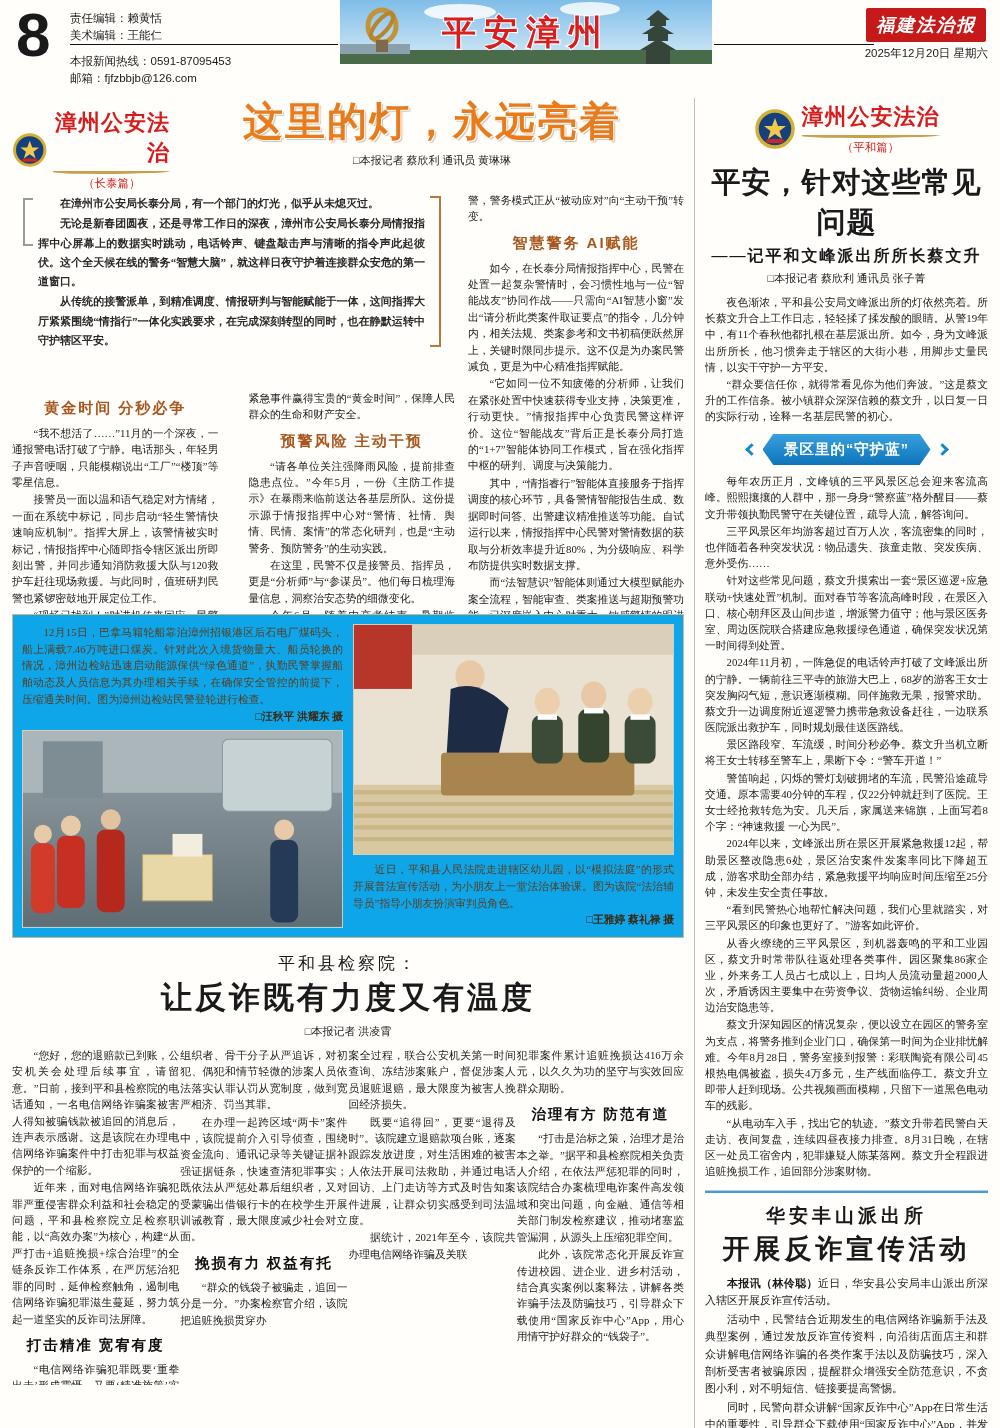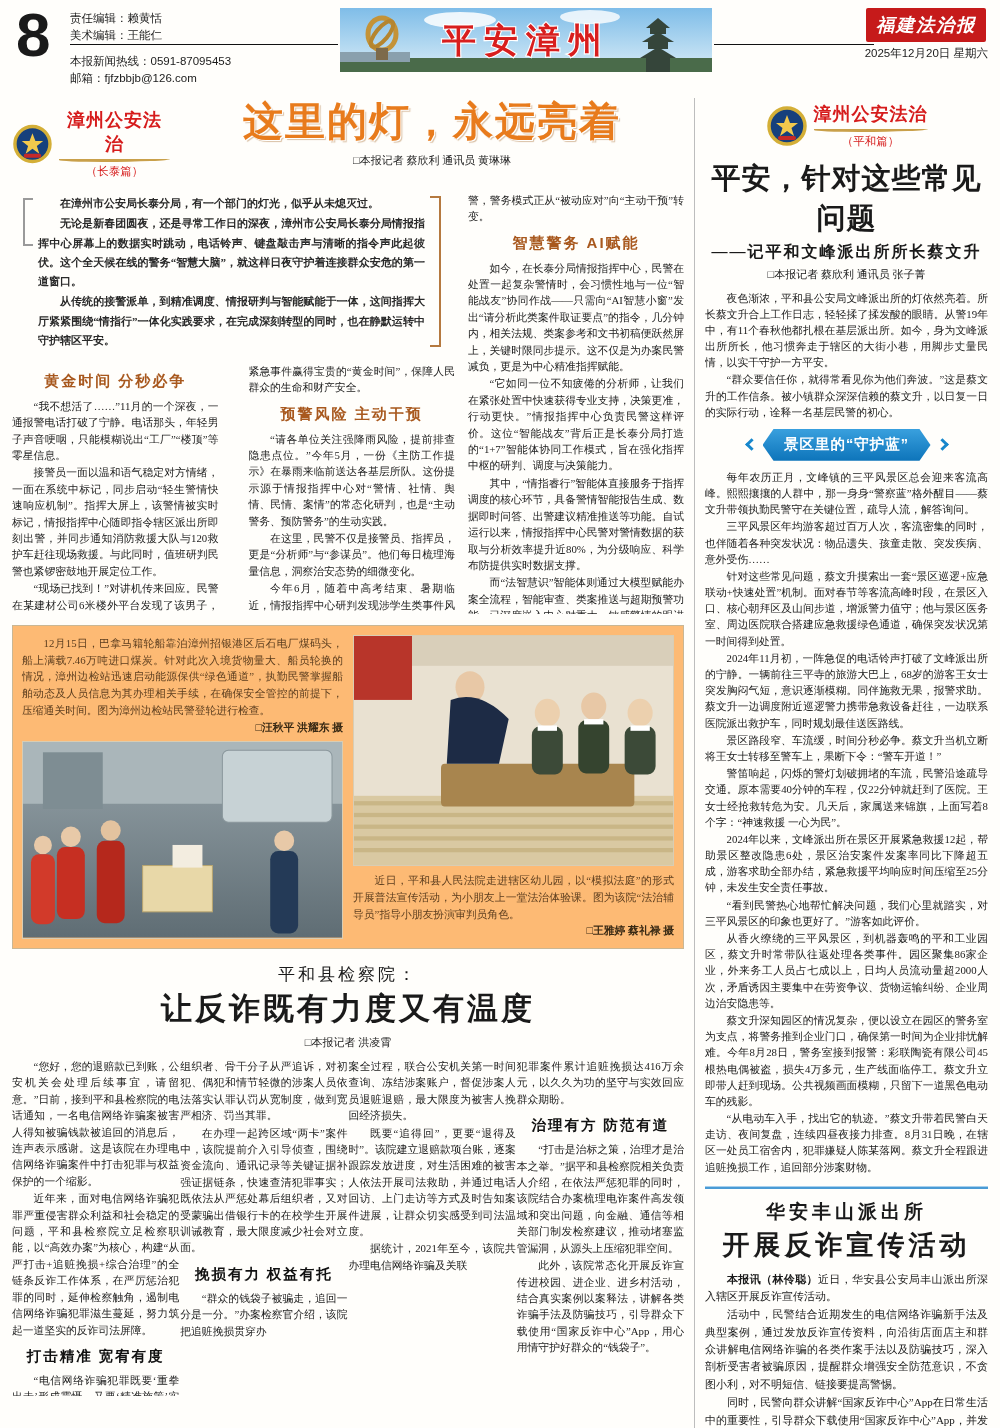--- a/index.html
+++ b/index.html
@@ -5,58 +5,58 @@
   * { margin:0; padding:0; box-sizing:border-box; }
   body { background:#ffffff; font-family:"Liberation Serif", serif; color:#1a1a1a; }
   .page { width:1000px; min-height:1428px; margin:0 auto; background:#fffefb; position:relative; overflow:hidden; }
 
   
   .topbar { position:relative; height:92px; }
   .pagenum { position:absolute; left:16px; top:4px; font-family:"Liberation Sans",sans-serif; font-weight:900; font-size:62px; line-height:1; }
   .ed-block { position:absolute; left:70px; top:10px; font-size:11.5px; line-height:1.5; font-family:"Liberation Sans",sans-serif; }
   .top-rule-left { position:absolute; left:70px; top:44px; width:268px; border-top:1.6px solid #111; }
   .top-rule-right { position:absolute; left:714px; top:44px; width:160px; border-top:1.6px solid #111; }
-  .masthead { position:absolute; left:340px; top:8px; width:372px; height:48px; }
+  .masthead { position:absolute; left:340px; top:0; width:372px; height:48px; }
   .paperinfo { position:absolute; right:12px; top:8px; text-align:center; }
   .logo-red { display:inline-block; background:#c61a1a; color:#fff; font-style:italic; font-weight:bold; font-size:18px; letter-spacing:2px; padding:5px 10px; border-radius:2px; }
   .dateline { font-size:11.5px; margin-top:4px; font-family:"Liberation Sans",sans-serif; }
 
   
   .content { display:flex; padding:0 12px; gap:10px; }
   .left-zone { width:672px; }
   .v-rule { width:1px; background:#bdbdbd; margin-top:6px; }
   .right-zone { flex:1; min-width:0; }
 
   
   .ma-head { position:relative; height:92px; margin-top:2px; }
   .badge { display:flex; align-items:center; gap:6px; }
   .badge-txt { text-align:center; }
-  .badge-title { color:#d61c1c; font-weight:900; font-size:18px; letter-spacing:1px; font-family:"Liberation Sans",sans-serif; }
+  .badge-title { color:#d61c1c; font-weight:900; font-size:22px; letter-spacing:1px; font-family:"Liberation Sans",sans-serif;text-align:right; }
   .badge-sub { color:#d61c1c; font-size:11.5px; margin-top:2px; }
   .badge-swoosh { height:5px; border-bottom:3px solid #c9a04a; border-radius:0 0 60% 40%; margin-top:1px; }
   .ma-badge { position:absolute; left:0; top:14px; width:158px; }
   .ma-titles { margin-left:168px; text-align:center; }
   .ma-title { font-family:"Liberation Sans",sans-serif; font-weight:900; font-size:40px; letter-spacing:2px; color:#e87b1c; text-shadow:1px 1px 0 #fff,2px 2px 1px rgba(150,80,10,.35); }
   .ma-subtitle { font-size:20px; font-weight:bold; margin-top:2px; letter-spacing:1px; }
   .byline { font-size:11px; margin-top:4px; color:#222; }
 
   .art-body { margin-top:6px; display:flex; gap:13px; height:422px; overflow:hidden; text-align:justify; font-size:10.8px; line-height:1.52; }
   .art-body p, .ba-col p, .ra-body p, .ha-body p { margin:0 0 1px; text-indent:2em; }
   p.cont { text-indent:0; }
   .cols12 { flex:2.05; display:flex; flex-direction:column; min-width:0; }
   .intro { position:relative; margin:2px 30px 12px 26px; font-size:11px; line-height:1.75; font-weight:600; color:#2a2a2a; }
   .intro::after { content:""; position:absolute; right:-16px; top:2px; bottom:4px; width:9px; border:2px solid #b5793f; border-left:none; }
   .intro::before { content:""; position:absolute; left:-15px; top:4px; width:8px; height:44px; border:2px solid #9a9a9a; border-right:none; }
-  .two-cols { display:flex; gap:30px; flex:1; min-width:0; }
+  .two-cols { display:flex; gap:30px; flex:1; min-width:0;margin-top:27px; }
   .col { flex:1; min-width:0; }
   .subhead-brown { color:#a8581e; font-weight:900; font-size:15px; text-align:center; margin:7px 0 5px; font-family:"Liberation Sans",sans-serif; letter-spacing:2px; }
   .subhead-black { color:#111; font-weight:900; font-size:14.5px; text-align:center; margin:7px 0 5px; letter-spacing:2px; }
 
   
-  .photo-box { margin-top:11px; height:324px; border:1px solid #c9b795; background:#fdba74; padding:9px; display:flex; gap:10px; }
+  .photo-box { margin-top:0; height:324px; border:1px solid #c9b795; background:#0ea5e9; padding:9px; display:flex; gap:10px; }
   .pb-half { flex:1; display:flex; flex-direction:column; min-width:0; }
   .pb-caption { font-size:10.8px; line-height:1.55; color:#5b3d1e; text-align:justify; text-indent:2em; }
   .pb-credit { display:block; text-align:right; font-weight:bold; color:#3a2a14; text-indent:0; }
   .pb-photo { flex:1; width:100%; border:1px solid #d8cdb4; margin-top:6px; min-height:0; }
   .pb-photo.first { margin-top:0; margin-bottom:6px; }
 
   
   .ba-head { text-align:center; margin-top:14px; }
   .ba-kicker { font-size:17px; font-weight:normal; letter-spacing:3px; }
   .ba-title { font-size:31px; font-weight:900; letter-spacing:3px; margin-top:2px; }

